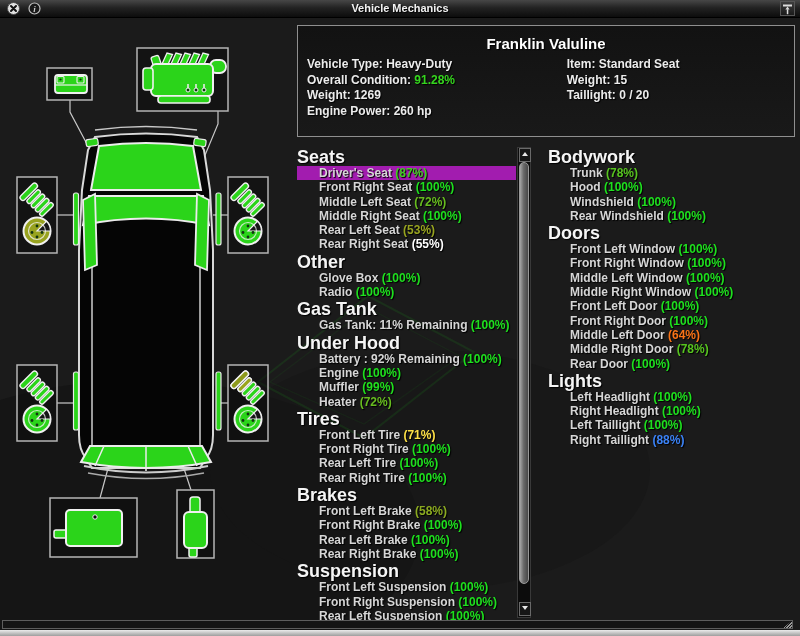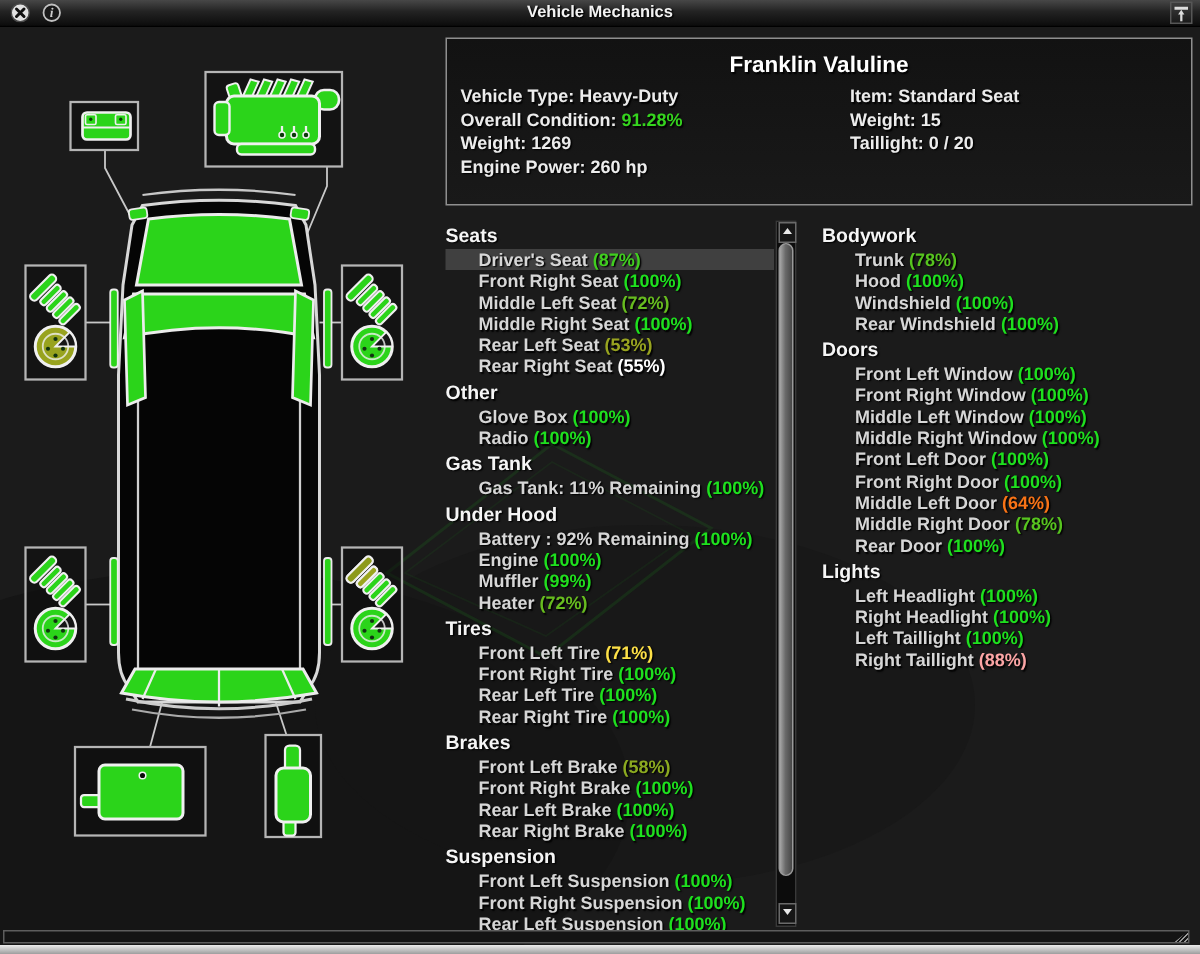--- a/index.html
+++ b/index.html
@@ -23,25 +23,25 @@
   .veh-name{text-align:center;font-size:15px;color:#ffffff;margin-top:9px;
             text-shadow:1px 1px 1px #000;}
   .info-cols{position:absolute;top:31px;left:9px;right:6px;display:flex;}
   .info-colL{width:54%;} .info-colR{width:46%;}
   .info-line{font-size:12px;color:#ececec;line-height:15.5px;white-space:nowrap;
              text-shadow:1px 1px 1px #000;}
   
   .col{position:absolute;top:147px;z-index:3;}
   #col-mid{left:297px;width:219px;}
   #col-right{left:548px;width:240px;}
-  .sec-h{font-size:13px;color:#f5f5f5;line-height:18px;margin-top:1px;
+  .sec-h{font-size:18px;color:#f5f5f5;line-height:18px;margin-top:1px;
          text-shadow:1px 1px 1px #000;}
   .row{font-size:12px;line-height:14.3px;padding-left:22px;color:#d6d6d6;
        white-space:nowrap;text-shadow:1px 1px 1px #000;cursor:pointer;}
-  .row.selected{background:#404040;}
+  .row.selected{background:#a21caf;}
   
   .vscroll{position:absolute;left:517px;top:147px;width:14px;height:471px;
            background:#0c0c0c;border:1px solid #393939;box-sizing:border-box;z-index:4;}
   .vs-btn{position:absolute;left:1px;width:10px;height:12px;background:#161616;
           border:1px solid #6a6a6a;cursor:pointer;}
   .vs-up{top:0;} .vs-down{bottom:1px;}
   .tri-up{width:0;height:0;border-left:3px solid transparent;border-right:3px solid transparent;
           border-bottom:4px solid #e8e8e8;margin:3px auto 0;}
   .tri-down{width:0;height:0;border-left:3px solid transparent;border-right:3px solid transparent;
           border-top:4px solid #e8e8e8;margin:3px auto 0;}
@@ -283,21 +283,21 @@
       <div class="row"><span>Middle Right Window&nbsp;</span><span style="color: rgb(30, 224, 30);">(100%)</span></div>
       <div class="row"><span>Front Left Door&nbsp;</span><span style="color: rgb(30, 224, 30);">(100%)</span></div>
       <div class="row"><span>Front Right Door&nbsp;</span><span style="color: rgb(30, 224, 30);">(100%)</span></div>
       <div class="row"><span>Middle Left Door&nbsp;</span><span style="color: #f97316;">(64%)</span></div>
       <div class="row"><span>Middle Right Door&nbsp;</span><span style="color: rgb(87, 196, 31);">(78%)</span></div>
       <div class="row"><span>Rear Door&nbsp;</span><span style="color: rgb(30, 224, 30);">(100%)</span></div>
       <div class="sec-h">Lights</div>
       <div class="row"><span>Left Headlight&nbsp;</span><span style="color: rgb(30, 224, 30);">(100%)</span></div>
       <div class="row"><span>Right Headlight&nbsp;</span><span style="color: rgb(30, 224, 30);">(100%)</span></div>
       <div class="row"><span>Left Taillight&nbsp;</span><span style="color: rgb(30, 224, 30);">(100%)</span></div>
-      <div class="row"><span>Right Taillight&nbsp;</span><span style="color: #fca5a5;">(88%)</span></div>
+      <div class="row"><span>Right Taillight&nbsp;</span><span style="color: #3b82f6;">(88%)</span></div>
     </div>
 
   <div class="vscroll">
     <div class="vs-btn vs-up">
         <div class="tri-up"></div>
       </div>
     <div class="vs-thumb"></div>
     <div class="vs-btn vs-down">
         <div class="tri-down"></div>
       </div>

